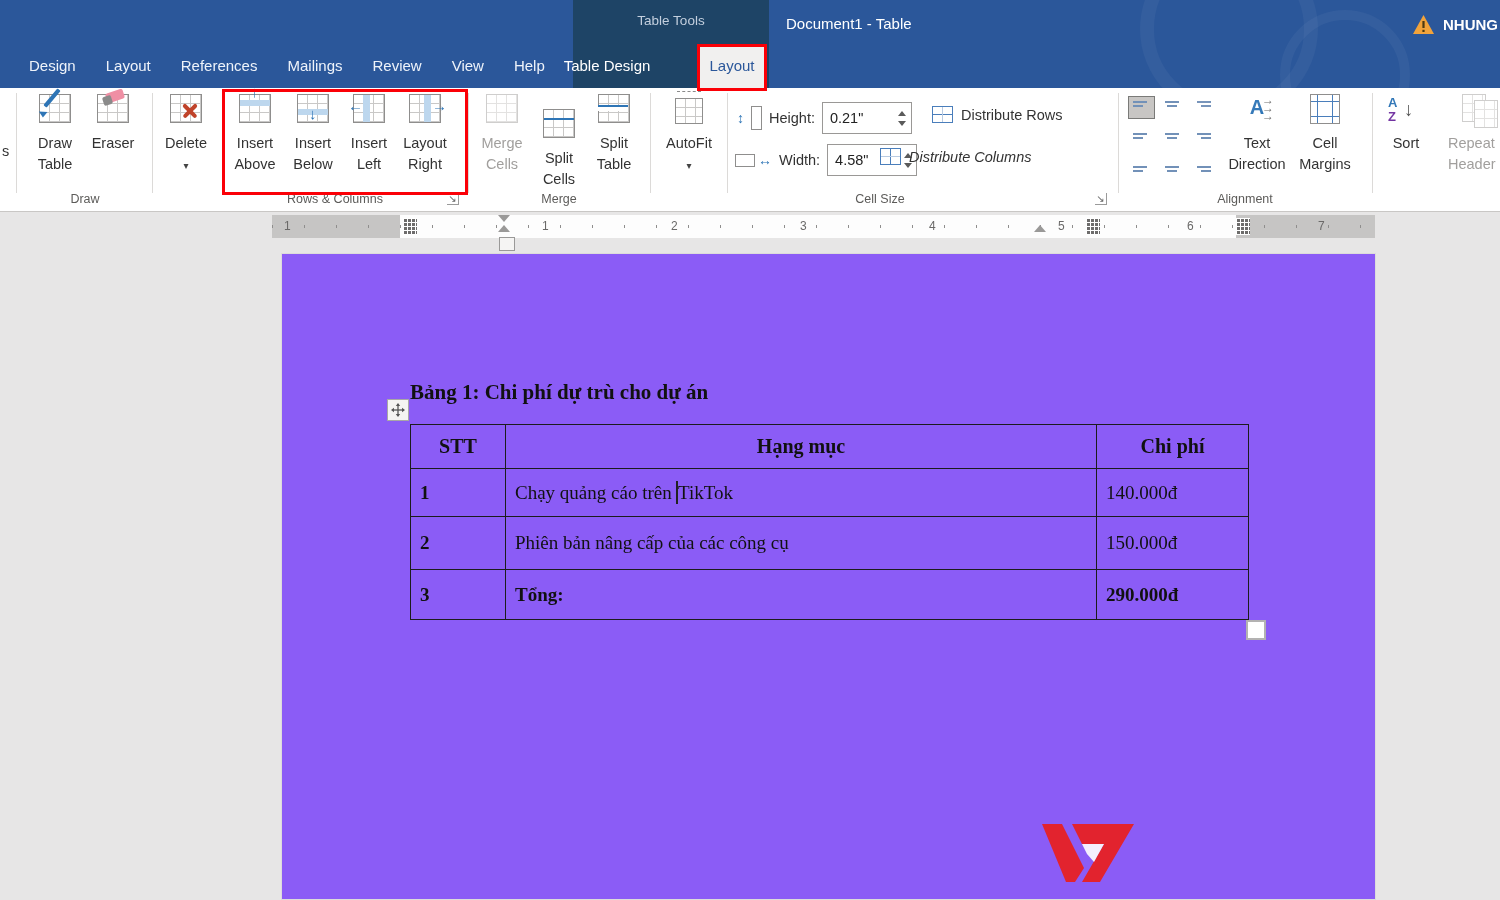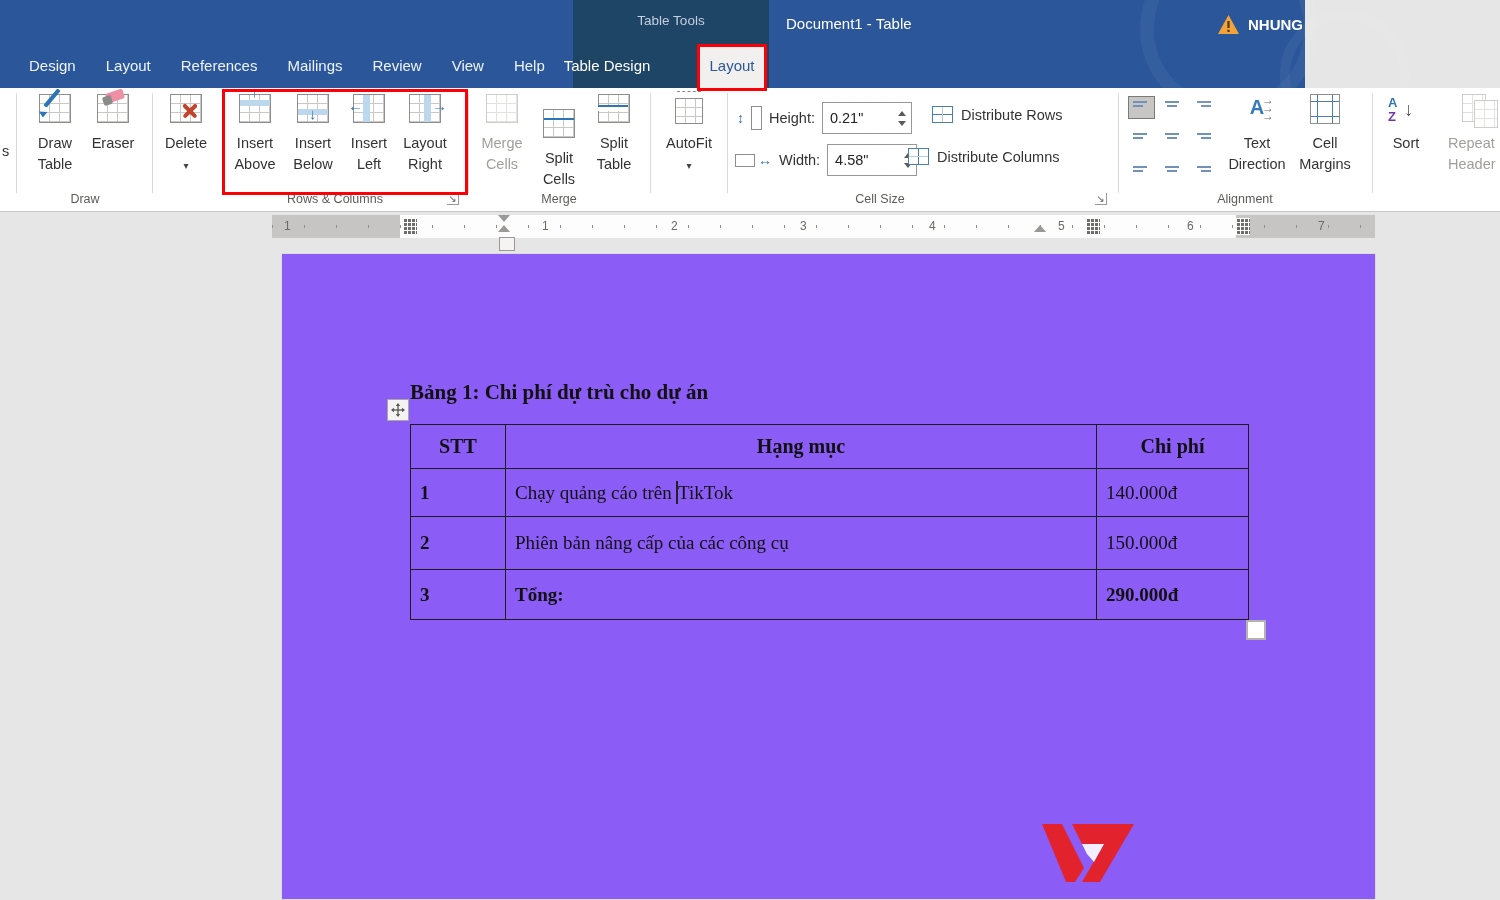--- a/index.html
+++ b/index.html
@@ -1,20 +1,20 @@
 <!DOCTYPE html>
 <html><head>
 <meta charset="utf-8">
 <style>
   html,body{margin:0;padding:0;}
   body{width:1500px;height:900px;position:relative;overflow:hidden;
        font-family:"Liberation Sans",sans-serif;background:#e7e6e6;
        -webkit-font-smoothing:antialiased;}
   
-  .titlebar{position:absolute;left:0;top:0;width:1305px;height:88px;background:#2b579a;z-index:5;}
+  .titlebar{position:absolute;left:0;top:0;width:1500px;height:88px;background:#2b579a;z-index:5;}
   .ctx-block{position:absolute;left:573px;top:0;width:196px;height:88px;background:#1e4466;}
   .swirl{position:absolute;border-radius:50%;border:14px solid rgba(255,255,255,0.045);}
   .ctx-label{position:absolute;left:573px;top:13px;width:196px;text-align:center;
              font-size:13.5px;color:#c3cfde;}
   .doc-title{position:absolute;left:786px;top:15px;font-size:15px;color:#fff;}
   .account{position:absolute;right:2px;top:15px;color:#fff;font-size:15px;font-weight:bold;
            display:flex;align-items:center;gap:9px;}
   
   .tabrow{position:absolute;left:14px;top:44px;height:44px;display:flex;z-index:6;}
   .tab{padding:0 15px;color:#eef3fa;font-size:15px;line-height:44px;white-space:nowrap;}
@@ -270,21 +270,21 @@
     </span>
   </div>
 
   <div class="distbtn" style="left:932px;top:18px;">
     <span class="dist-ic">
       <span class="px" style="left:0;top:6.5px;width:100%;height:1px;background:#4a7ebb;"></span>
       <span class="px" style="left:9px;top:0;width:1px;height:100%;background:#b9cbe2;"></span>
     </span>
     <span>Distribute Rows</span>
   </div>
-  <div class="distbtn" style="left:908px;top:60px;">
+  <div class="distbtn" style="left:880px;top:60px;font-style:italic;">
     <span class="dist-ic">
       <span class="px" style="left:9px;top:0;width:1px;height:100%;background:#4a7ebb;"></span>
       <span class="px" style="left:0;top:6.5px;width:100%;height:1px;background:#b9cbe2;"></span>
     </span>
     <span>Distribute Columns</span>
   </div>
   <div class="glabel" style="left:660px;width:440px;">Cell Size</div>
   <div class="launcher" style="left:1095px;">↘</div>
   <div class="rdiv" style="left:1118px;"></div>
 

